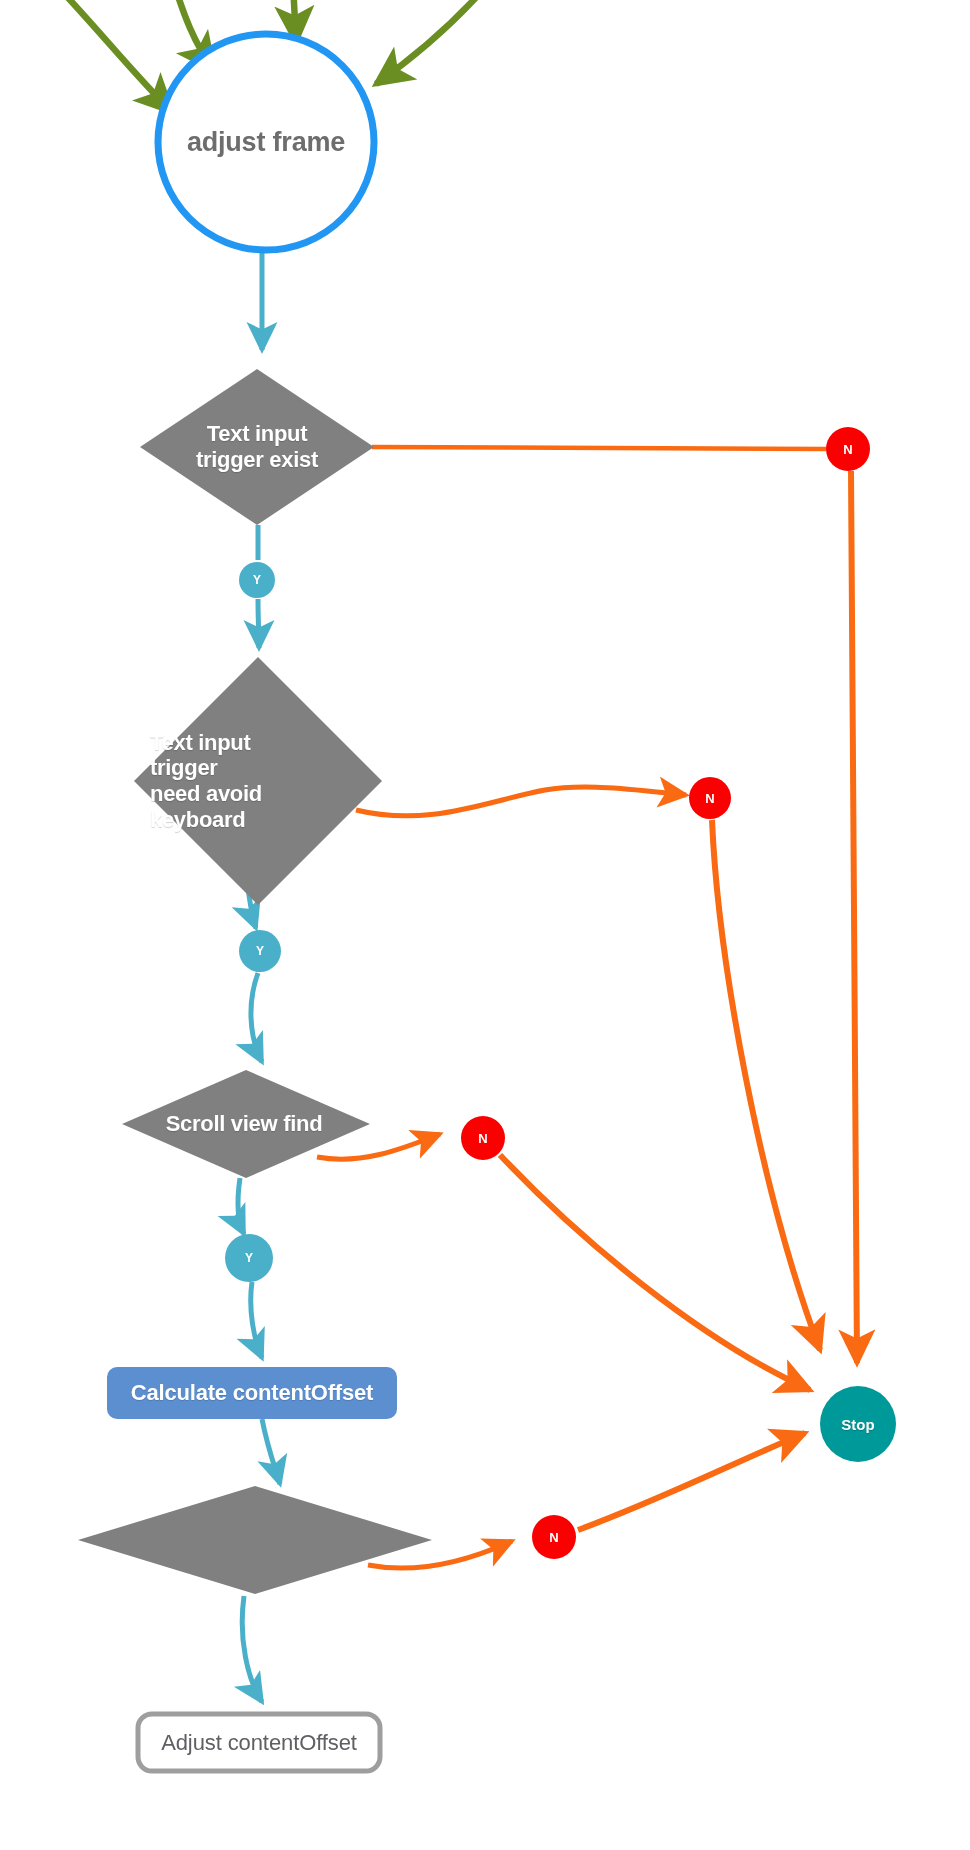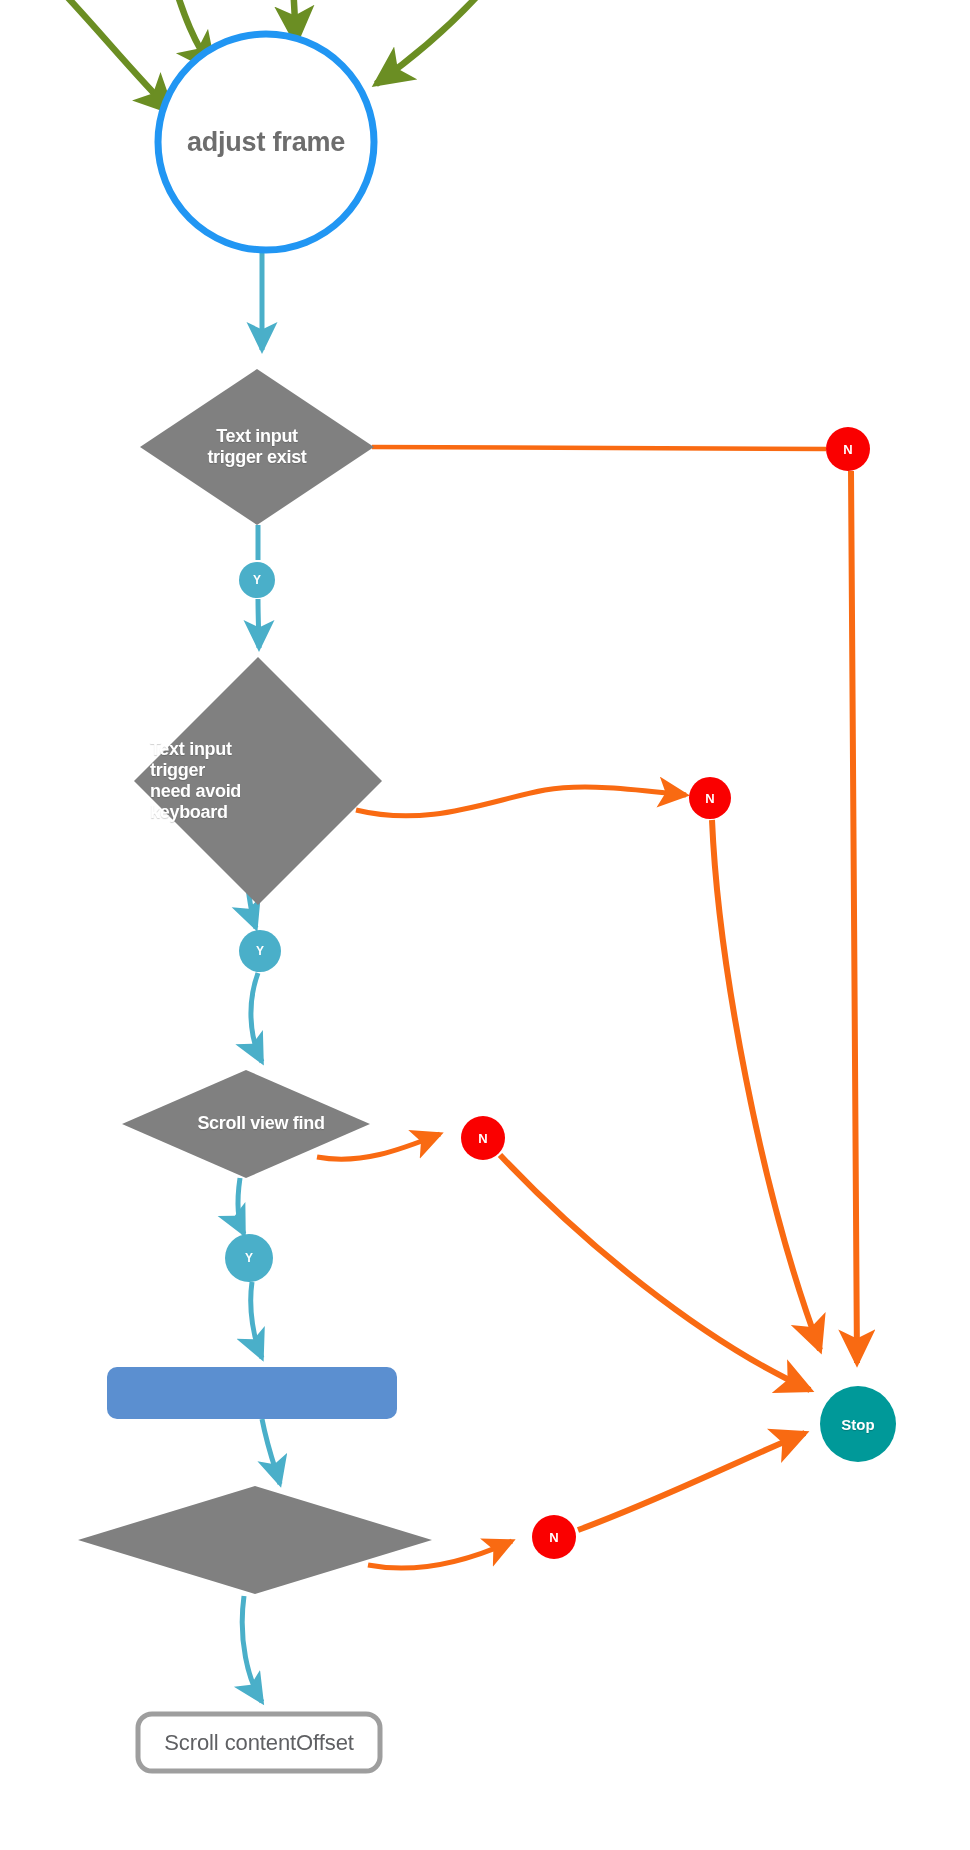--- a/index.html
+++ b/index.html
@@ -37,21 +37,21 @@
     white-space: pre-line;
   }
   .lbl-process {
     color: #6d6d6d;
     font-size: 27px;
     font-weight: bold;
     letter-spacing: -0.2px;
   }
   .lbl-decision {
     color: #ffffff;
-    font-size: 18px;
+    font-size: 22px;
     font-weight: bold;
     line-height: 1.17;
     letter-spacing: -0.3px;
     text-shadow: 0 1px 1px rgba(0,0,0,0.18);
   }
   .lbl-action {
     color: #ffffff;
     font-size: 22px;
     font-weight: bold;
     letter-spacing: -0.2px;
@@ -160,25 +160,26 @@
   <div class="node-label lbl-process" style="left:146px; top:122px; width:240px; height:40px;">adjust frame</div>
 
   <div class="node-label lbl-decision" style="left:147px; top:417px; width:220px; height:60px;">Text input
 trigger exist</div>
 
   <div class="node-label lbl-decision" style="left:150px; top:716px; width:216px; height:130px; justify-content:flex-start; text-align:left;">Text input
 trigger
 need avoid
 keyboard</div>
 
-  <div class="node-label lbl-decision" style="left:141px; top:1106px; width:240px; height:36px;">Scroll view find</div>
+  <div class="node-label lbl-decision" style="left:124px; top:1106px; width:240px; height:36px;">Scroll view find</div>
+
+  <div class="node-label lbl-action" style="left:107px; top:1367px; width:290px; height:52px;">Calculate contentOffset</div>
 
 
-
-  <div class="node-label lbl-terminal" style="left:138px; top:1714px; width:242px; height:57px;">Scroll contentOffset</div>
+  <div class="node-label lbl-terminal" style="left:138px; top:1714px; width:242px; height:57px;">Adjust contentOffset</div>
 
   <div class="node-label lbl-stop" style="left:818px; top:1404px; width:80px; height:40px;">Stop</div>
 
   <div class="node-label lbl-badge-n" style="left:828px; top:439px; width:40px; height:20px;">N</div>
   <div class="node-label lbl-badge-n" style="left:690px; top:788px; width:40px; height:20px;">N</div>
   <div class="node-label lbl-badge-n" style="left:463px; top:1128px; width:40px; height:20px;">N</div>
   <div class="node-label lbl-badge-n" style="left:534px; top:1527px; width:40px; height:20px;">N</div>
 
   <div class="node-label lbl-badge-y" style="left:237px; top:571px; width:40px; height:18px;">Y</div>
   <div class="node-label lbl-badge-y" style="left:240px; top:942px; width:40px; height:18px;">Y</div>

